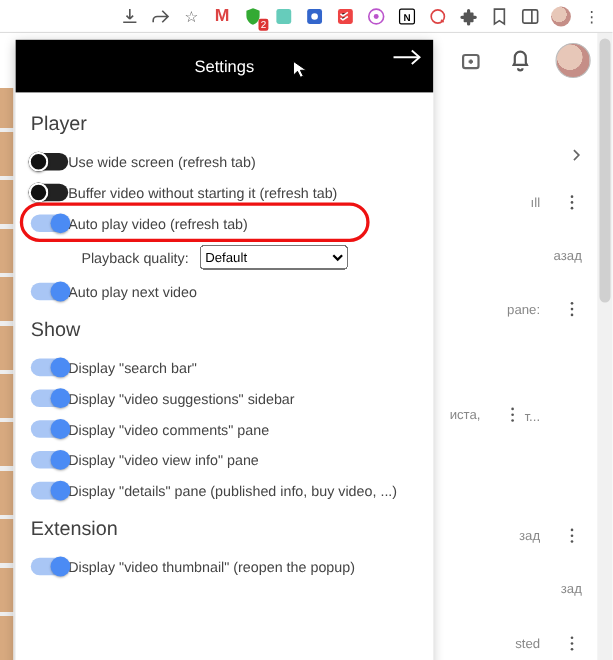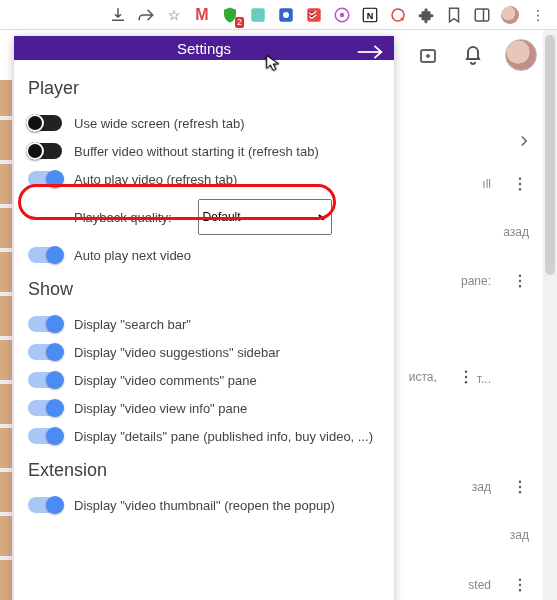--- a/index.html
+++ b/index.html
@@ -80,23 +80,23 @@
     position:absolute;
     top:36px; left:14px;
     width:380px;
     bottom:-10px;
     background:#fff;
     box-shadow:0 2px 10px rgba(0,0,0,.25);
     z-index:5;
     overflow:hidden;
   }
   .panel-head {
-    background:#4c1d95;
+    background:#000000;
     color:#fff;
-    height:24px;
+    height:48px;
     display:flex;
     align-items:center;
     position:relative;
   }
   .panel-title {
     position:absolute; left:0; right:0; text-align:center;
     font-size:15px; font-weight:500;
   }
   .panel-arrow {
     position:absolute; right:10px; top:6px; width:28px;height:24px;
@@ -110,24 +110,24 @@
   .cursor svg{width:18px;height:18px; filter:drop-shadow(0 0 1px #000)}
   .panel-body{
     padding:8px 14px 20px 14px;
     overflow-y:auto;
     height: calc(100% - 36px);
   }
   .section-title{
     font-size:18px; color:#404040; margin:10px 0 10px 0;
   }
   .row{
-    display:flex; align-items:center; gap:12px;
+    display:flex; align-items:center; 
     padding:6px 0;
   }
-  .row.indent { padding-left:46px; gap:26px }
+  .row.indent { padding-left:46px; gap:10px }
   .toggle{
     width:34px;height:16px;border-radius:10px;position:relative;flex:none;
   }
   .toggle .knob{
     width:18px;height:18px;border-radius:50%;
     position:absolute; top:-1px;
     background:#fff; box-shadow:0 1px 2px rgba(0,0,0,.4);
   }
   .toggle.on{ background:#a9c6f5 }
   .toggle.on .knob{ right:-2px; background:#4b8bf4; box-shadow:0 1px 2px rgba(0,0,0,.3) }
@@ -137,21 +137,21 @@
   .highlight-ring {
     border:3px solid #e11;
     border-radius:20px;
     position:absolute;
     left:18px; top:184px;
     width:318px; height:36px;
     z-index:6;
     pointer-events:none;
   }
   select.qual{
-    width:134px; height:36px; font-size:12px;
+    width:134px; height:22px; font-size:12px;
   }
   
   .bg-item{
     position:absolute; right:28px;
     color:#888; font-size:12px; text-align:right;
     display:flex; align-items:center; gap:20px;
   }
   .bg-item .txt{ max-width:60px; overflow:hidden; white-space:nowrap }
   .kebab{ width:18px;height:18px;color:#555 }
   .kebab svg{width:18px;height:18px}

